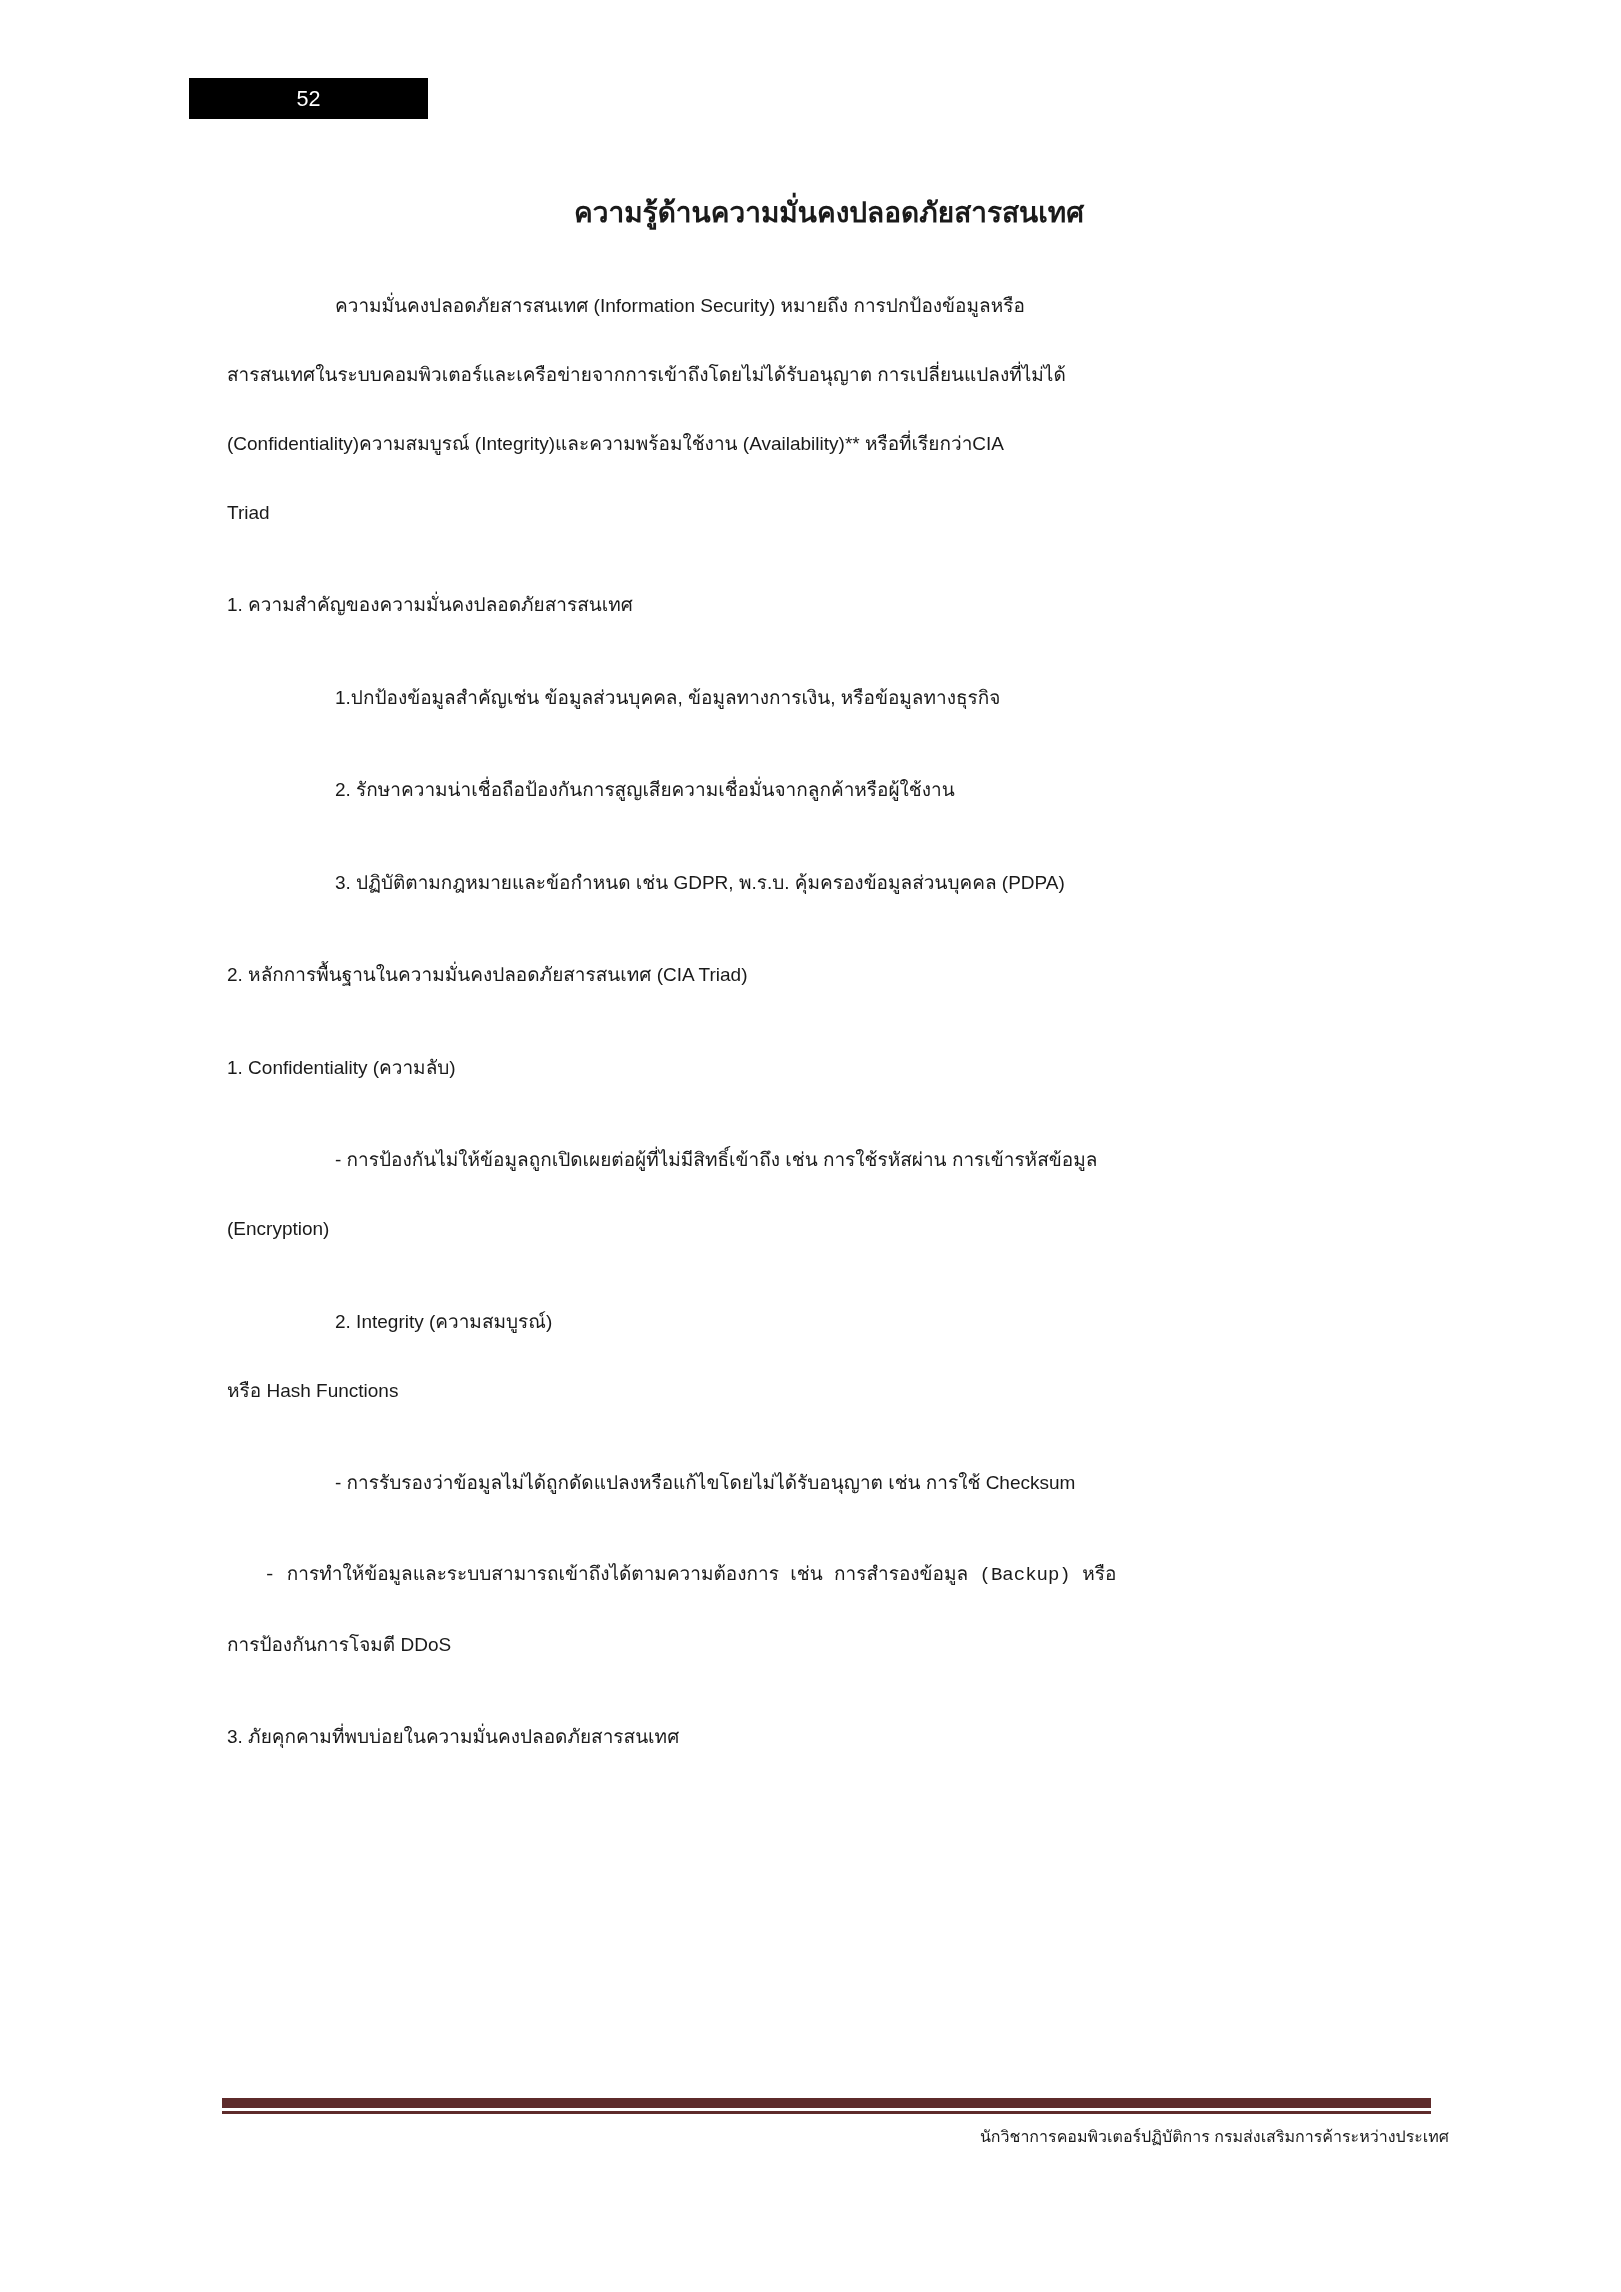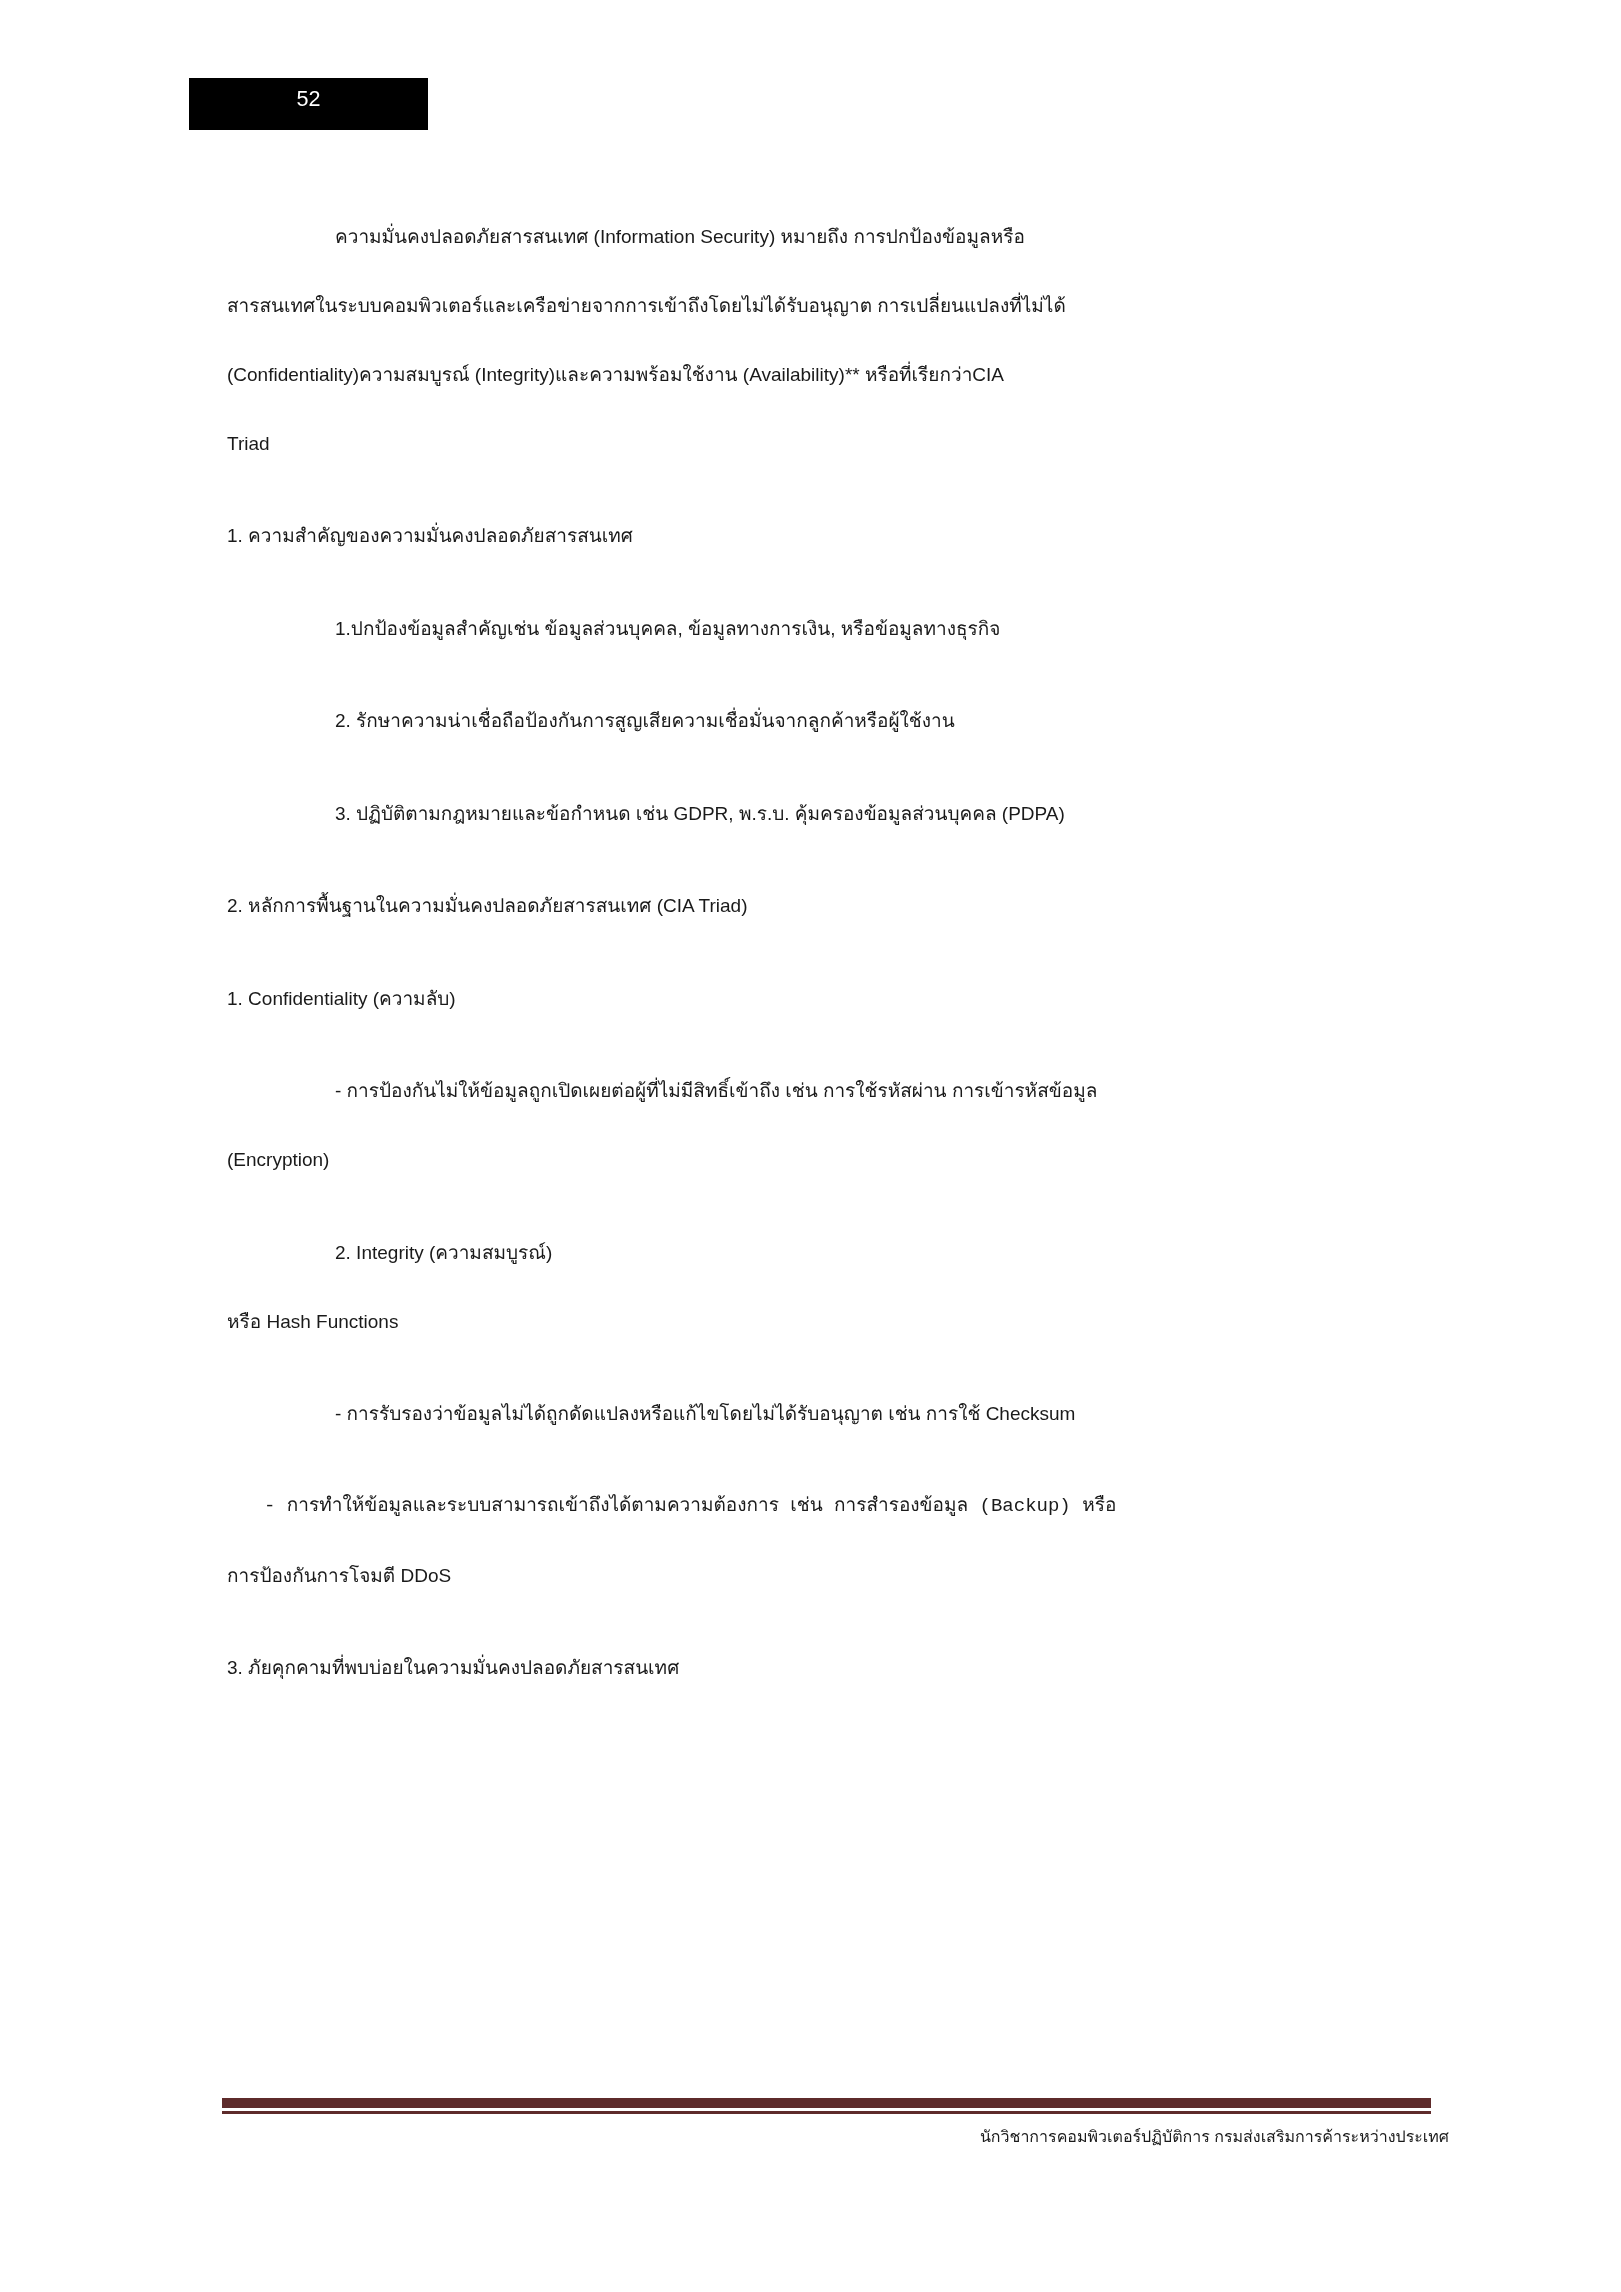--- a/index.html
+++ b/index.html
@@ -11,21 +11,21 @@
     background: #ffffff;
     font-family: "Liberation Sans", "DejaVu Sans", sans-serif;
     color: #1a1a1a;
     overflow: hidden;
   }
   .page-number-badge {
     position: absolute;
     left: 189px;
     top: 78px;
     width: 239px;
-    height: 52px;
+    height: 41px;
     background: #000000;
     color: #ffffff;
     font-size: 21.6px;
     line-height: 41px;
     text-align: center;
   }
   .content {
     position: absolute;
     left: 227px;
     top: 178px;
@@ -75,20 +75,21 @@
 </style>
 </head>
 <body>
 
 <div class="page">
 
   <div class="page-number-badge">52</div>
 
   <div class="content">
 
+    <div class="doc-title">ความรู้ด้านความมั่นคงปลอดภัยสารสนเทศ</div>
 
     <div class="line para indent">ความมั่นคงปลอดภัยสารสนเทศ (Information Security) หมายถึง การปกป้องข้อมูลหรือ</div>
     <div class="line">สารสนเทศในระบบคอมพิวเตอร์และเครือข่ายจากการเข้าถึงโดยไม่ได้รับอนุญาต การเปลี่ยนแปลงที่ไม่ได้</div>
     <div class="line">(Confidentiality)ความสมบูรณ์ (Integrity)และความพร้อมใช้งาน (Availability)** หรือที่เรียกว่าCIA</div>
     <div class="line">Triad</div>
 
     <div class="line para">1. ความสำคัญของความมั่นคงปลอดภัยสารสนเทศ</div>
 
     <div class="line para indent">1.ปกป้องข้อมูลสำคัญเช่น ข้อมูลส่วนบุคคล, ข้อมูลทางการเงิน, หรือข้อมูลทางธุรกิจ</div>
     <div class="line para indent">2. รักษาความน่าเชื่อถือป้องกันการสูญเสียความเชื่อมั่นจากลูกค้าหรือผู้ใช้งาน</div>

